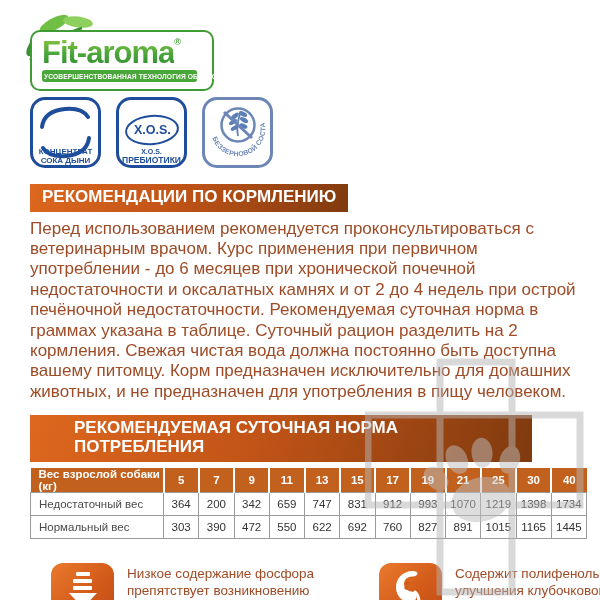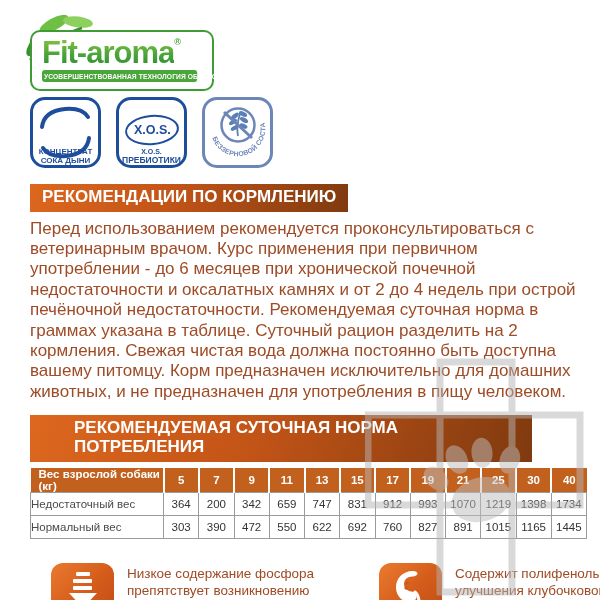--- a/index.html
+++ b/index.html
@@ -55,21 +55,21 @@
                margin:6px 0 0 30px; }
   table.norm col.c0 { width:133px; }
   tr.orange th { background:#c2611e; color:#fff; font-size:11.5px; font-weight:bold;
                  height:24px; text-align:center; }
   tr.orange th.first { text-align:left; padding-left:8px; }
   tr.orange th.w { border-left:2px solid #fff; }
   tr.sub td { font-size:11.5px; font-weight:bold; color:#1a1a1a; padding:5px 0 3px 1px;
               border:none; }
   tr.data td { border:1px solid #9b9b9b; font-size:11.5px; color:#333;
                text-align:center; height:23px; background:#fff; }
-  tr.data td.rowlabel { text-align:left; color:#4a4a4a; }
+  tr.data td.rowlabel { text-align:left; padding-left:8px; color:#4a4a4a; }
 
   
   .features { display:flex; margin:24px 0 0 51px; gap:44px;align-items:center; }
   .feature { display:flex; gap:13px; align-items:flex-start; }
   .fbadge { width:63px; height:76px; border-radius:12px; flex:0 0 auto;
             background:linear-gradient(135deg,#ea7a2e 0%,#d55d1b 45%,#b84312 100%);
             display:flex; flex-direction:column; align-items:center;
             justify-content:flex-end; padding-bottom:5px; position:relative; }
   .fbadge .flabel { color:#fff; font-weight:bold; font-size:6.3px; line-height:1.18;
                     text-align:center; white-space:pre-line; }

